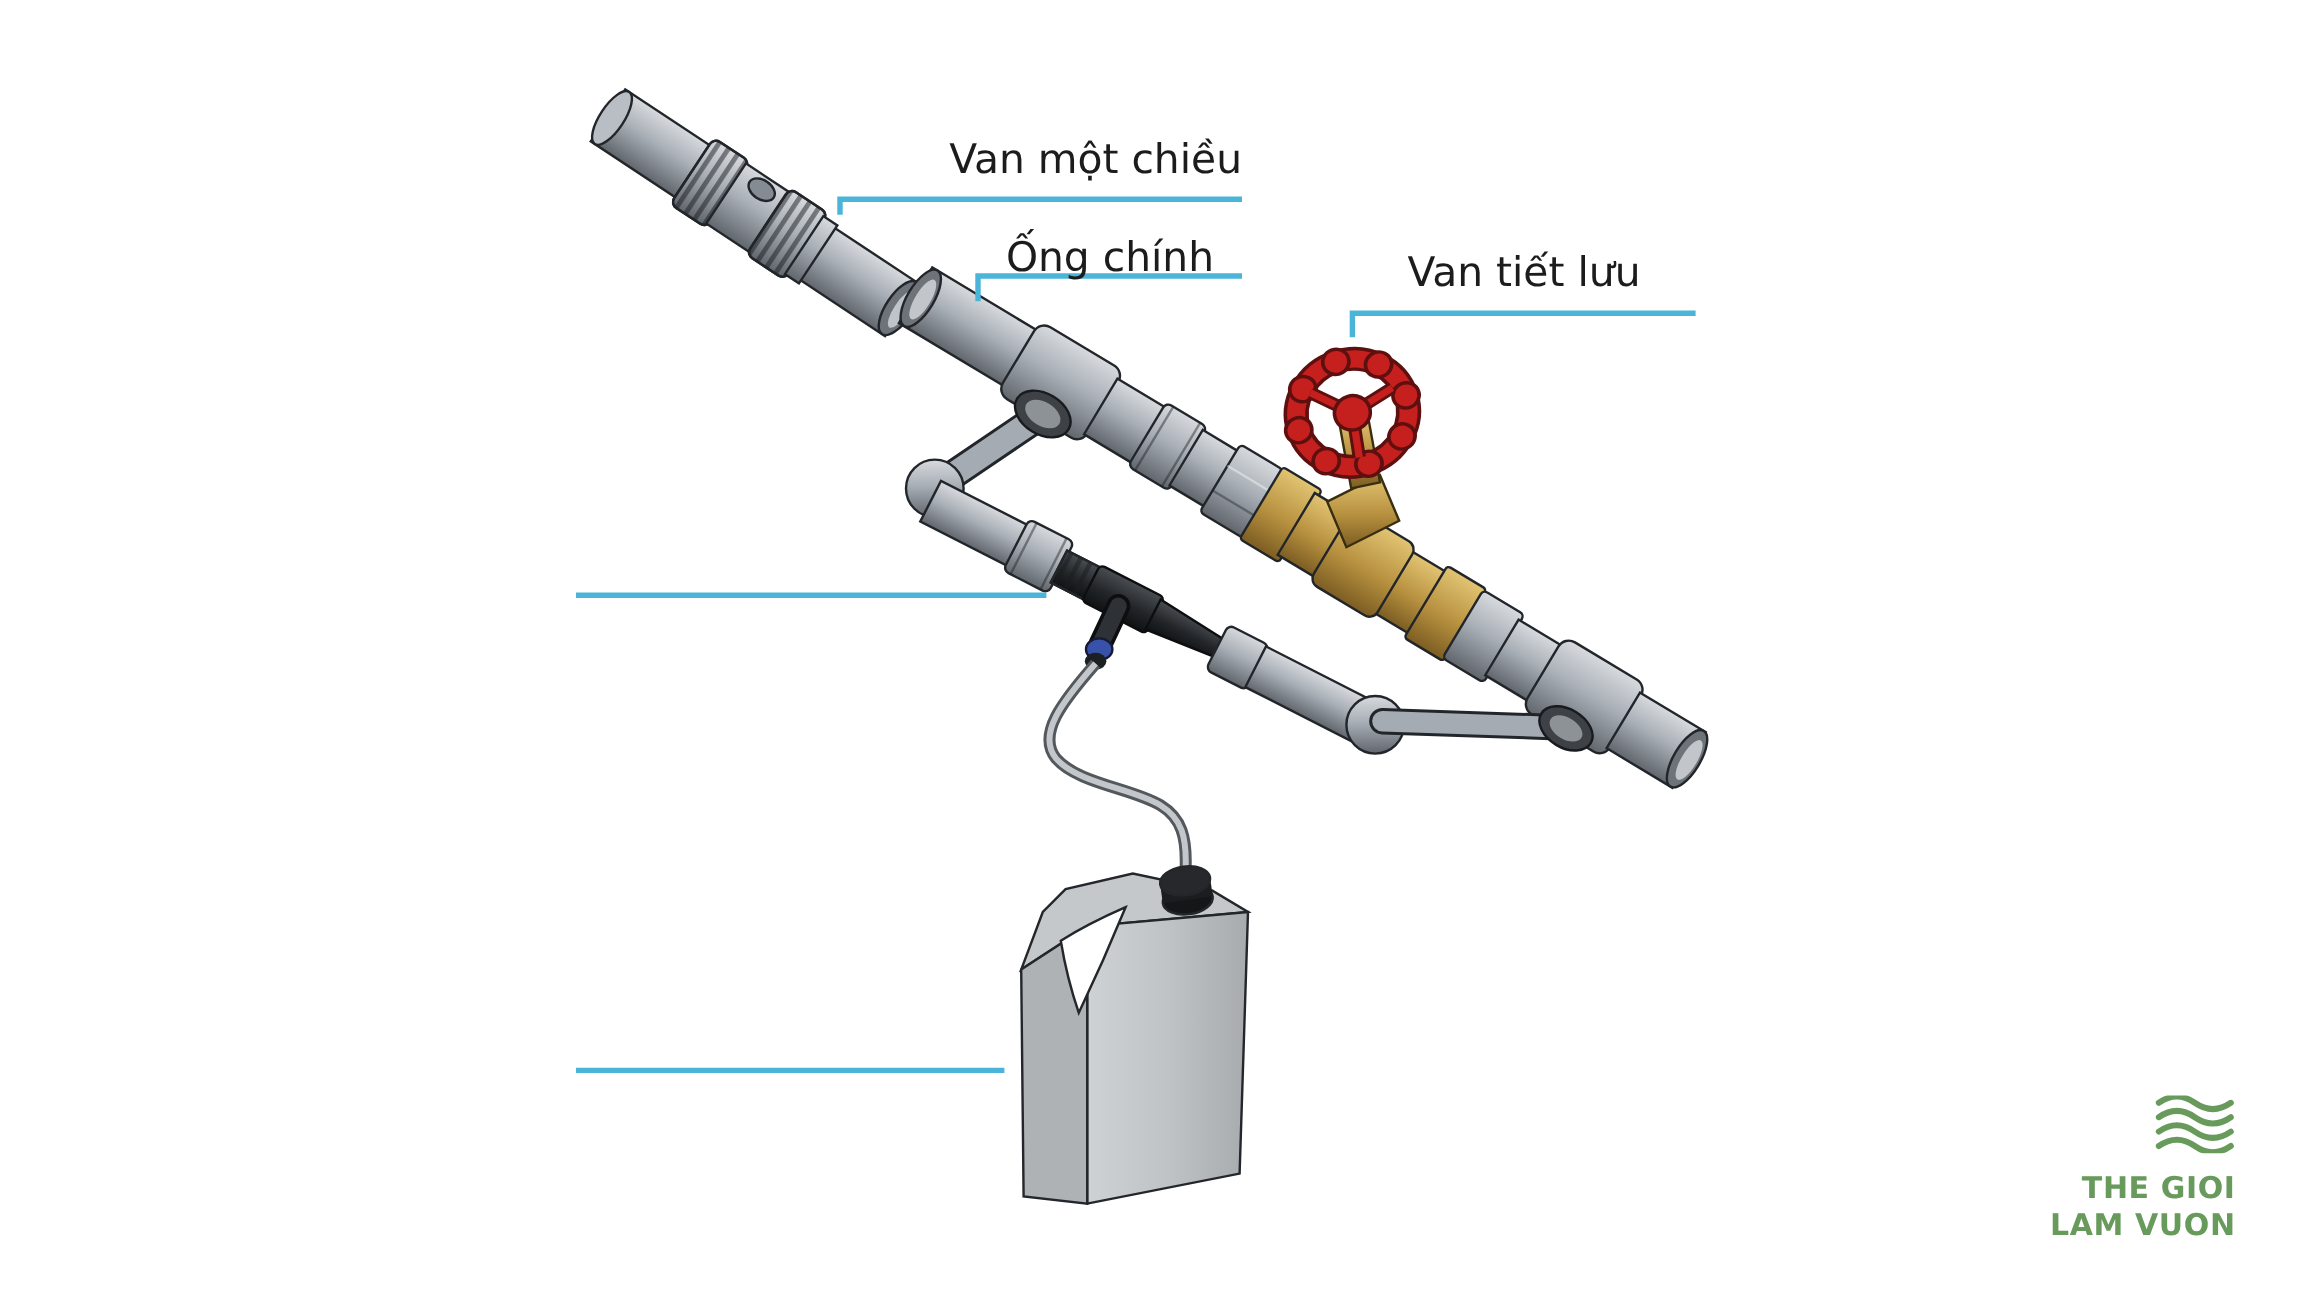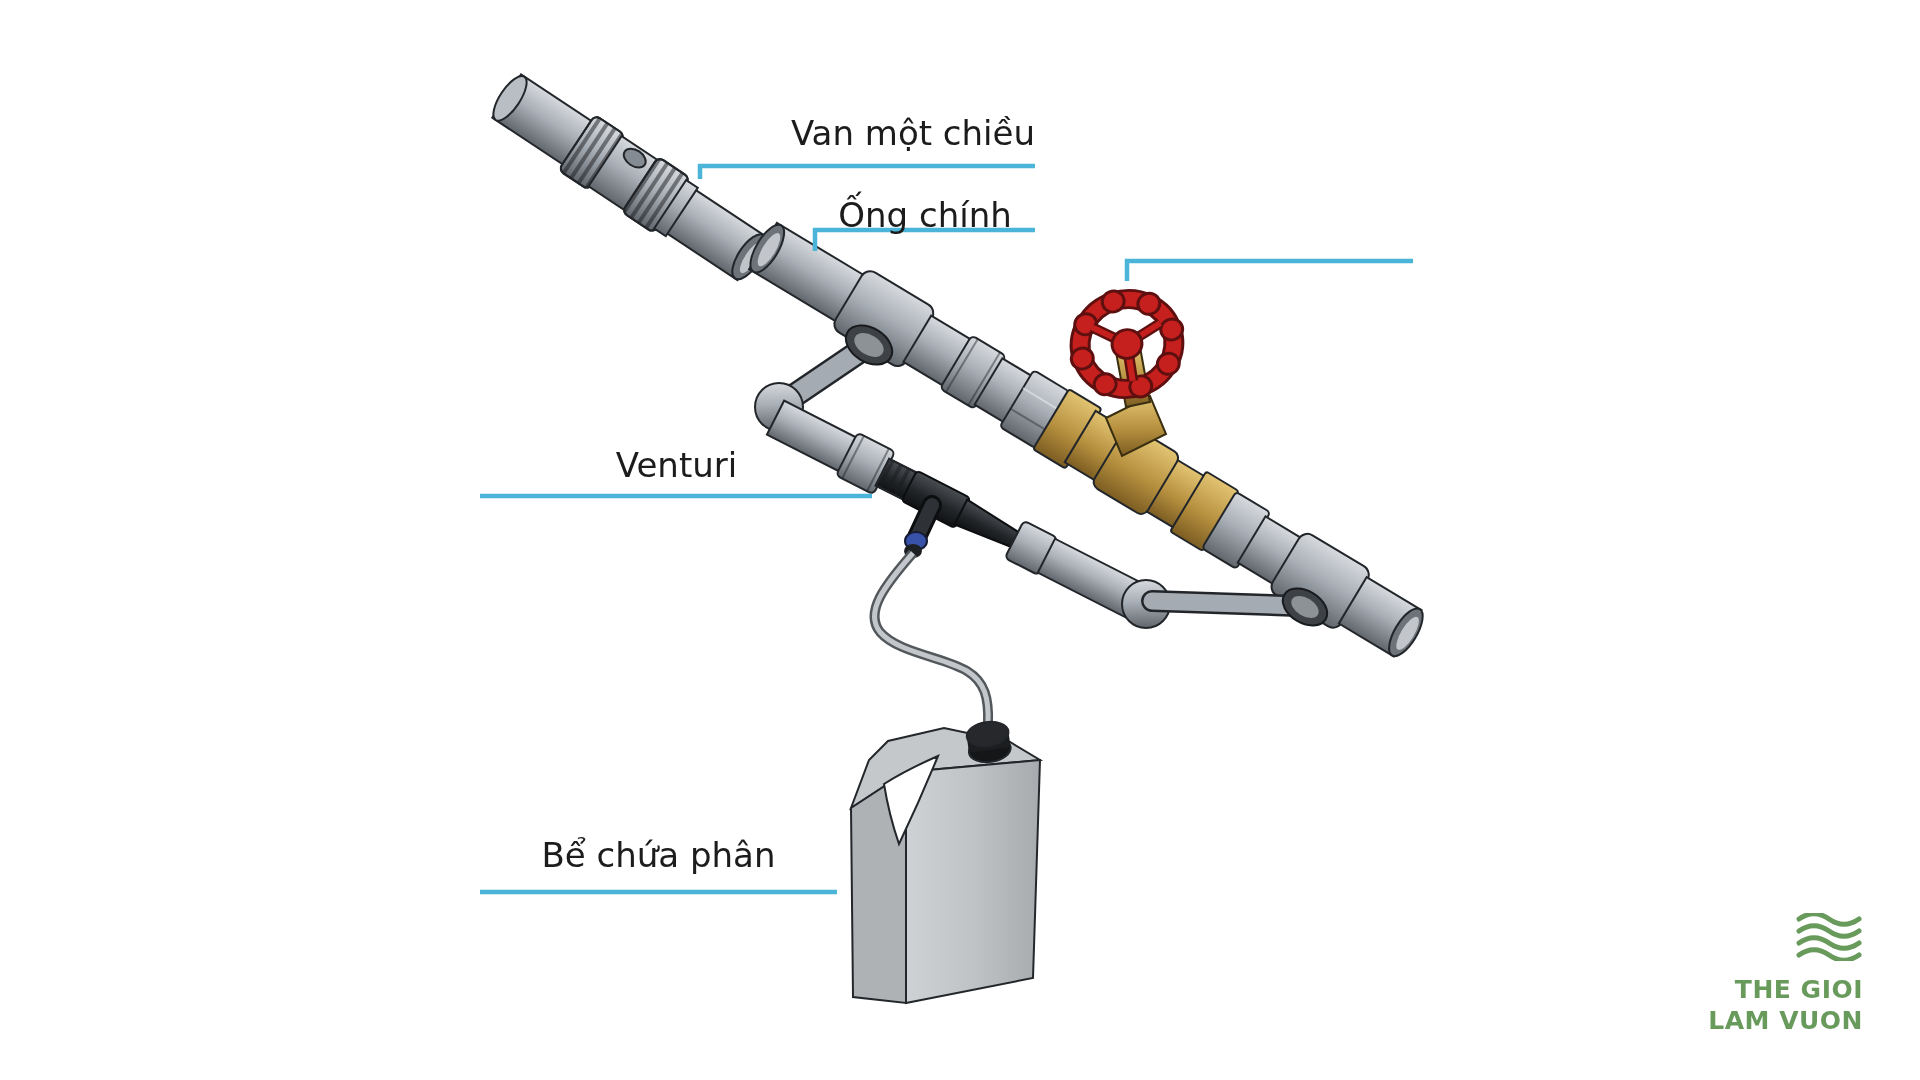--- a/index.html
+++ b/index.html
@@ -176,22 +176,21 @@
       <polyline stroke="#4ab5d8" points="700,179 700,166 1035,166"></polyline>
       <polyline stroke="#4ab5d8" points="815,251 815,230 1035,230"></polyline>
       <polyline stroke="#4ab5d8" points="1127,281 1127,261 1413,261"></polyline>
       <polyline stroke="#4ab5d8" points="480,496 872,496"></polyline>
       <polyline stroke="#4ab5d8" points="480,892 837,892"></polyline>
     </g>
   </svg>
 
   <div class="lbl" id="lbl-check-valve">Van một chiều</div>
   <div class="lbl" id="lbl-main-pipe">Ống chính</div>
-  <div class="lbl" id="lbl-venturi">Venturi</div>
-  <div class="lbl" id="lbl-tank">Bể chứa phân</div>
+  <div class="lbl" id="lbl-throttle-valve">Van tiết lưu</div>
 
   <div id="logo">
     <svg class="waves" width="66" height="48" viewBox="0 0 66 48" fill="none" stroke-linecap="round">
       <g stroke-width="5" stroke="#679a5b">
         <path stroke="#679a5b" d="M3,6 C13,-1 23,-1 33,6 C43,13 53,13 63,6"></path>
         <path stroke="#679a5b" d="M3,18 C13,11 23,11 33,18 C43,25 53,25 63,18"></path>
         <path stroke="#679a5b" d="M3,30 C13,23 23,23 33,30 C43,37 53,37 63,30"></path>
         <path stroke="#679a5b" d="M3,42 C13,35 23,35 33,42 C43,49 53,49 63,42"></path>
       </g>
     </svg>

